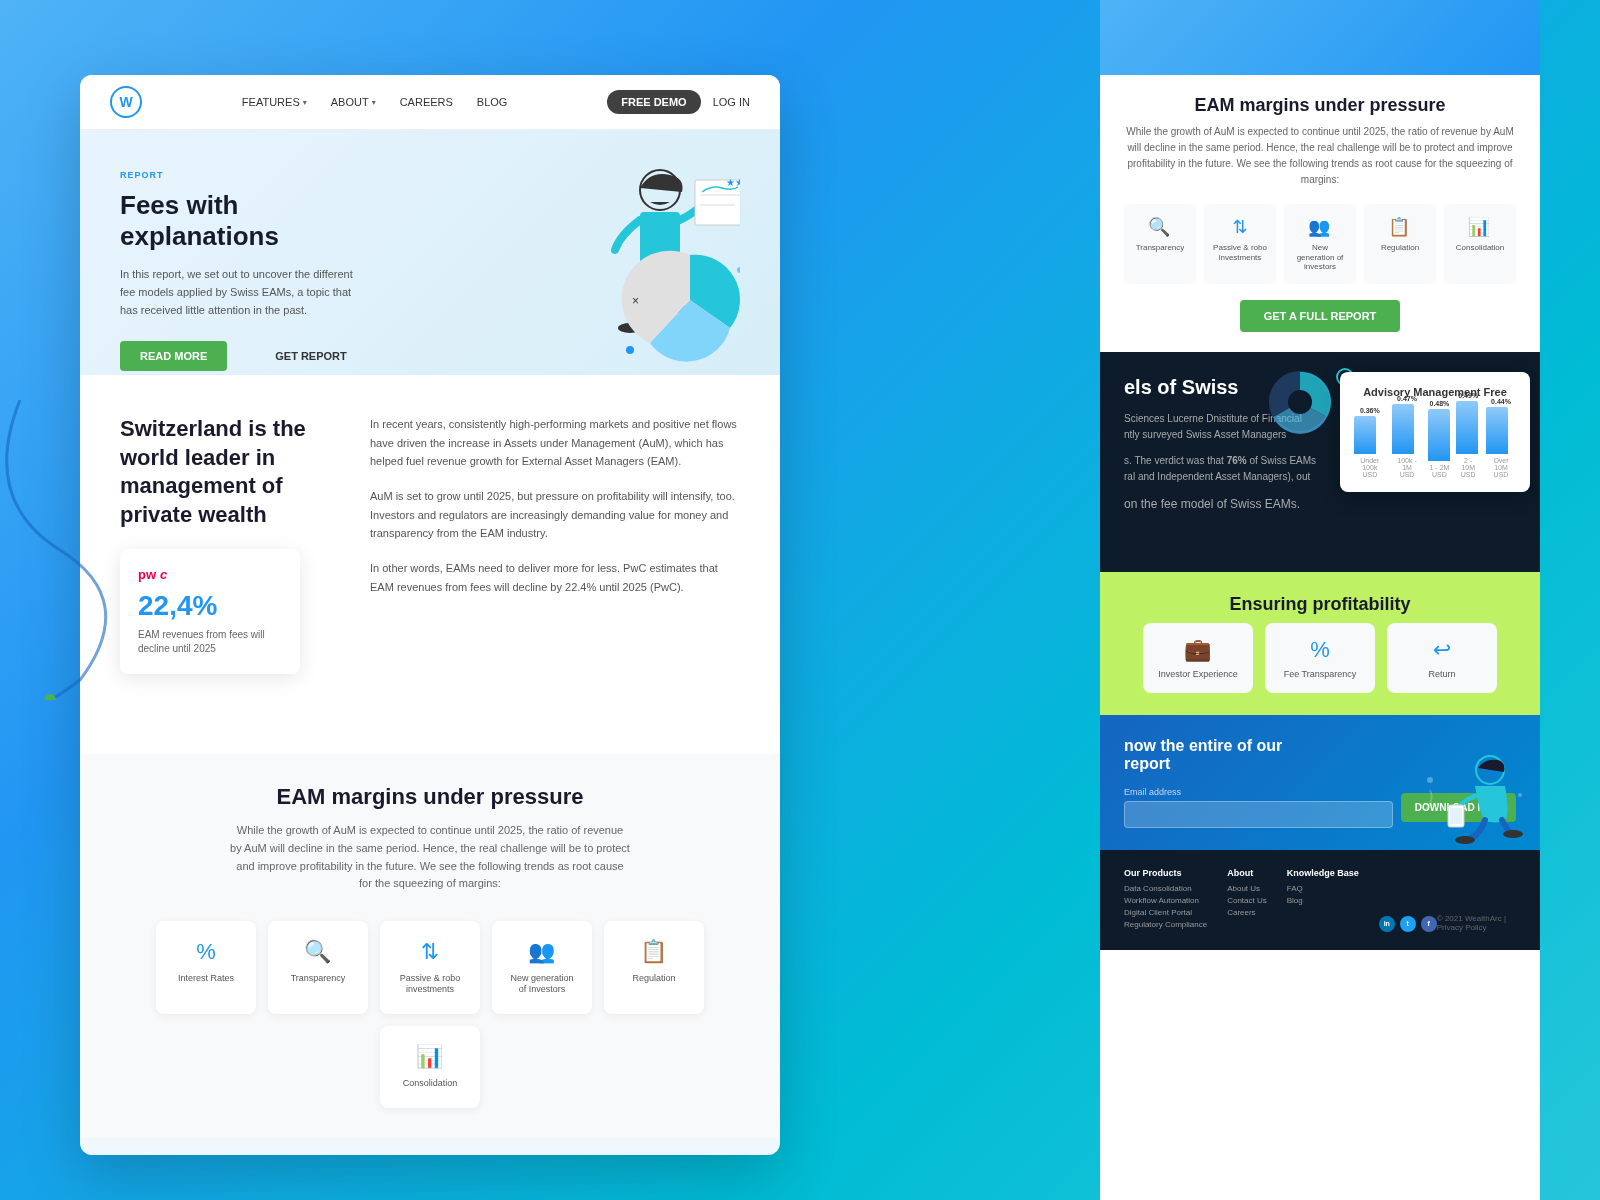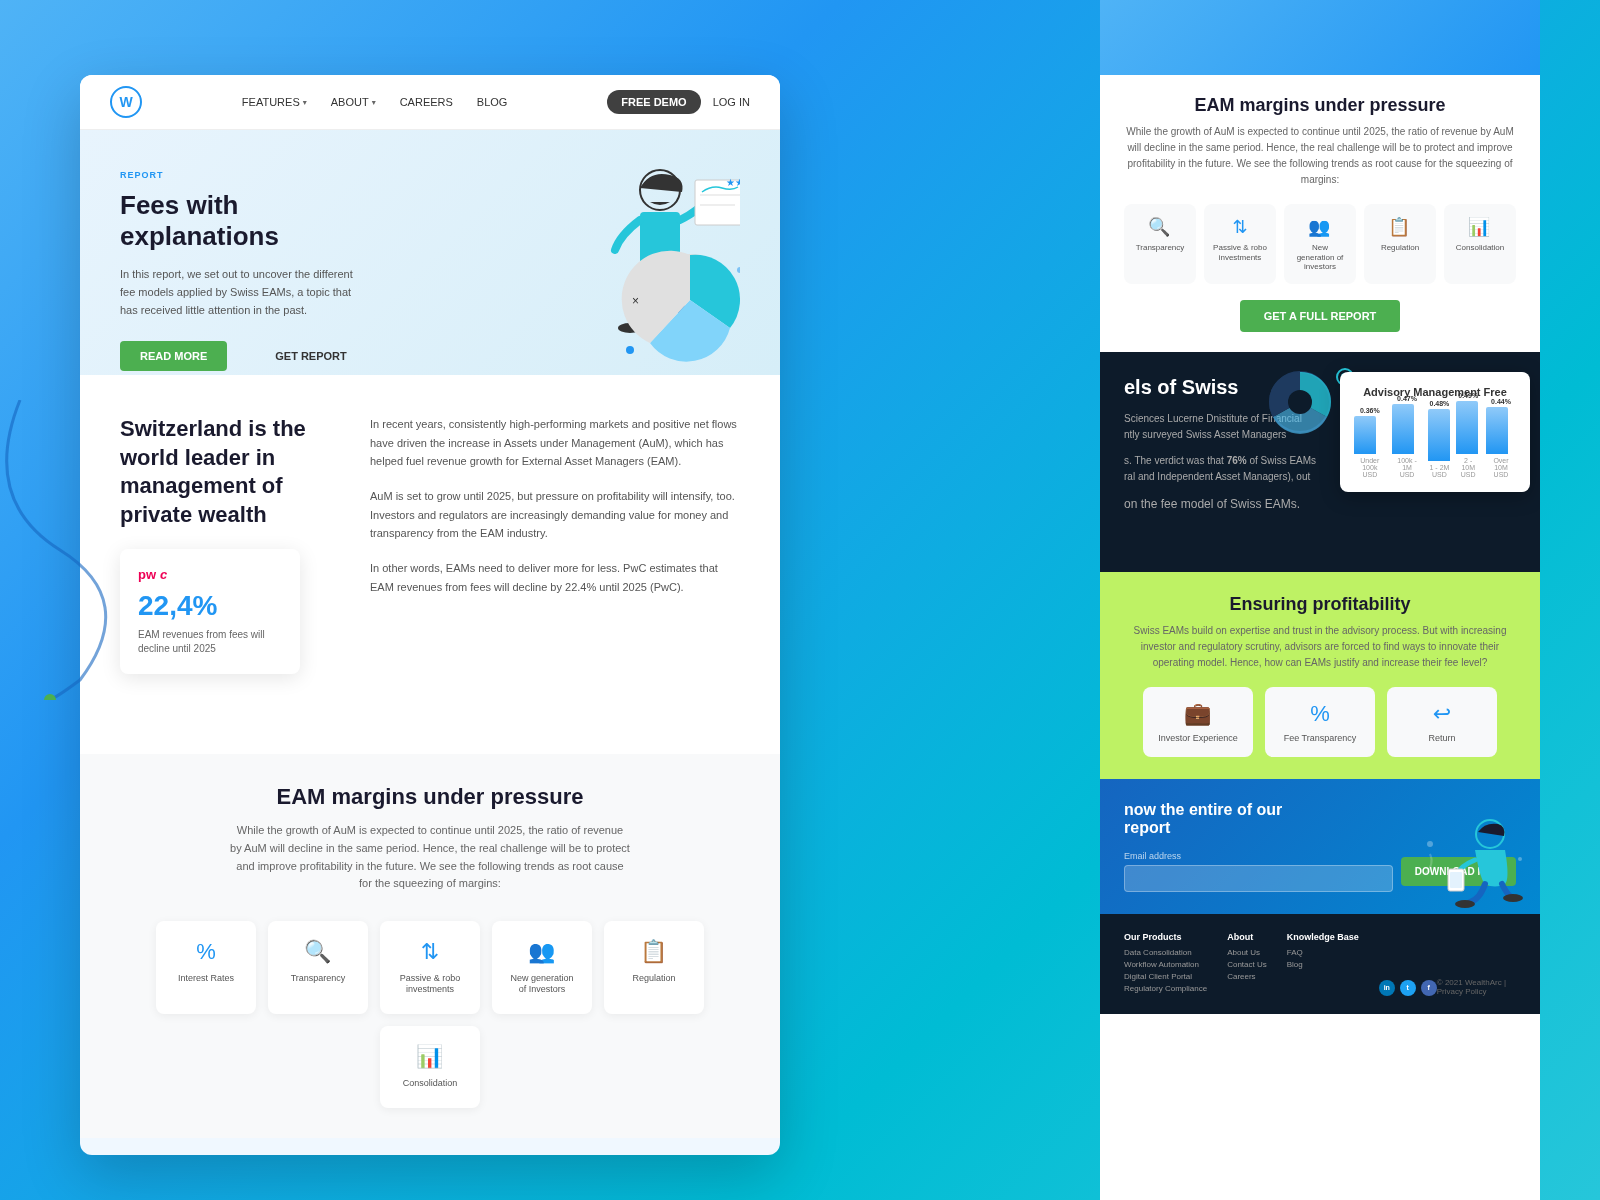--- a/index.html
+++ b/index.html
@@ -583,21 +583,20 @@
           <div class="chart-bar-val">0.44%</div>
           <div class="chart-bar" style="height:47px;"></div>
           <div class="chart-bar-label">Over<br>10M USD</div>
         </div>
       </div>
     </div>
   </div>
 
   <div class="right-profit">
     <h2 class="profit-title">Ensuring profitability</h2>
-    <p class="profit-desc">Swiss EAMs build on expertise and trust in the advisory process. But with increasing investor and regulatory scrutiny, advisors are forced to find ways to innovate their operating model. Hence, how can EAMs justify and increase their fee level?</p>
     <div class="profit-icons">
       <div class="profit-icon-card">
         <div class="p-icon">💼</div>
         <div class="p-label">Investor Experience</div>
       </div>
       <div class="profit-icon-card">
         <div class="p-icon">%</div>
         <div class="p-label">Fee Transparency</div>
       </div>
       <div class="profit-icon-card">

